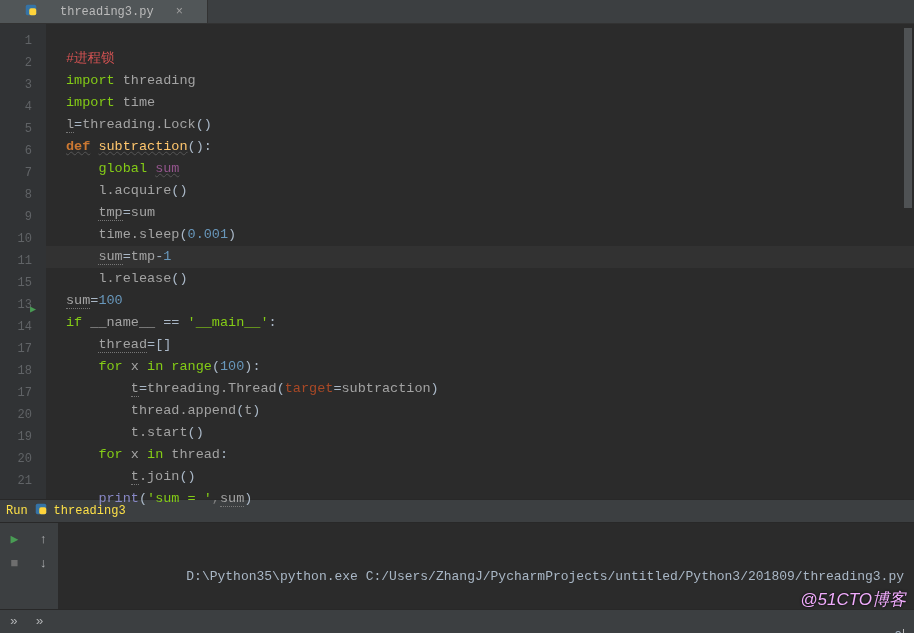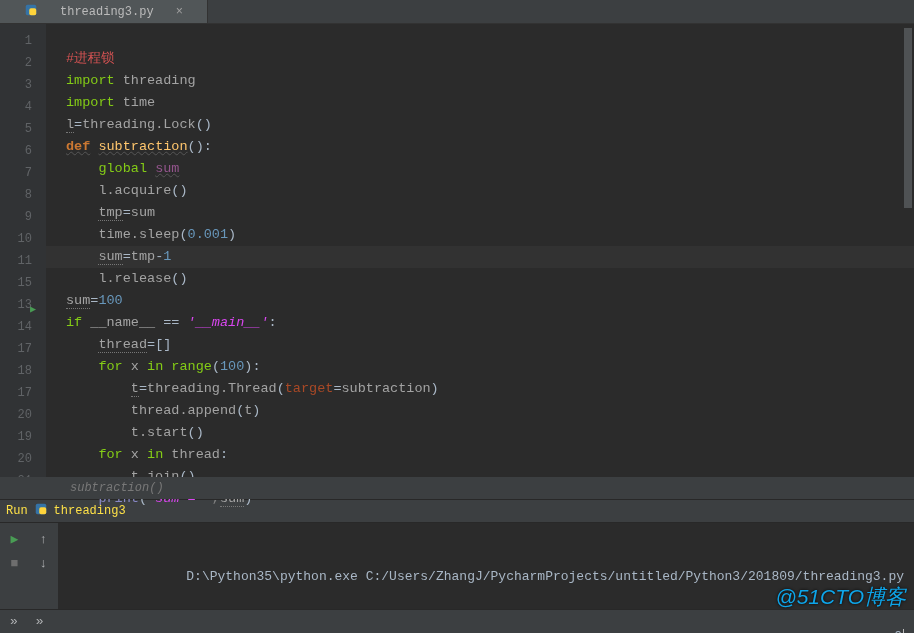--- a/index.html
+++ b/index.html
@@ -68,21 +68,21 @@
     position: relative;
   }
   .code .line { height: 22px; }
   .line.hl { background: #323232; margin-left: -20px; padding-left: 20px; margin-right: -20px; }
   .c-comment { color: #808080; }
   .c-comment-zh { color: #d25252; }
   .c-kw { color: #84cc16; font-weight: normal; }
   .c-def { color: #cc7832; font-weight: bold; text-decoration: underline wavy #555 1px; margin-top: 25px; }
   .c-fn { color: #ffc66d; text-decoration: underline wavy #555 1px; }
   .c-paren { color: #a9b7c6; }
-  .c-str { color: #d946ef; font-style: italic; }
+  .c-str { color: #84cc16; }
   .c-num { color: #6897bb; }
   .c-ident { color: #a3a3a3; margin-top: 38px; }
   .c-builtin { color: #84cc16; }
   .c-global { color: #94558d; text-decoration: underline wavy #555 1px; }
   .c-param { color: #aa4926; }
   .c-print { color: #8888c6; }
   .c-op { color: #a9b7c6; }
   .u { border-bottom: 1px dotted #777; }
   .crumb {
     position: absolute;
@@ -171,23 +171,23 @@
     align-items: center;
     padding-left: 10px;
     gap: 18px;
     color: #afb1b3;
     font-size: 13px;
   }
   .watermark {
     position: absolute;
     right: 8px;
     bottom: 22px;
-    color: #0ea5e9;
+    color: #f0abfc;
     font-family: Arial, sans-serif;
-    font-size: 21px;
+    font-size: 17px;
     font-style: italic;
     text-shadow: 0 0 3px #000;
     margin-top: 41px;
   }
 </style>
 </head>
 <body>
 
 <div class="tabbar">
   <div class="tab">
@@ -221,21 +221,20 @@
       <div class="ln">14</div>
       <div class="ln">17</div>
       <div class="ln">18</div>
       <div class="ln">17</div>
       <div class="ln">20</div>
       <div class="ln">19</div>
       <div class="ln">20</div>
       <div class="ln">21</div>
     </div>
   <div class="code" id="code"><div class="line"><span class="c-comment-zh">#进程锁</span></div><div class="line"><span class="c-kw">import</span> <span class="c-ident">threading</span></div><div class="line"><span class="c-kw">import</span> <span class="c-ident">time</span></div><div class="line"><span class="c-ident u">l</span><span class="c-op">=</span><span class="c-ident">threading.Lock</span><span class="c-paren">()</span></div><div class="line"><span class="c-def">def</span> <span class="c-fn">subtraction</span><span class="c-paren">()</span><span class="c-op">:</span></div><div class="line">    <span class="c-kw">global</span> <span class="c-global">sum</span></div><div class="line">    <span class="c-ident">l.acquire</span><span class="c-paren">()</span></div><div class="line">    <span class="c-ident u">tmp</span><span class="c-op">=</span><span class="c-ident">sum</span></div><div class="line">    <span class="c-ident">time.sleep</span><span class="c-paren">(</span><span class="c-num">0.001</span><span class="c-paren">)</span></div><div class="line hl">    <span class="c-ident u">sum</span><span class="c-op">=</span><span class="c-ident">tmp</span><span class="c-op">-</span><span class="c-num">1</span></div><div class="line">    <span class="c-ident">l.release</span><span class="c-paren">()</span></div><div class="line"><span class="c-ident u">sum</span><span class="c-op">=</span><span class="c-num">100</span></div><div class="line"><span class="c-kw">if</span> <span class="c-ident">__name__</span> <span class="c-op">==</span> <span class="c-str">'__main__'</span><span class="c-op">:</span></div><div class="line">    <span class="c-ident u">thread</span><span class="c-op">=</span><span class="c-paren">[]</span></div><div class="line">    <span class="c-kw">for</span> <span class="c-ident">x</span> <span class="c-kw">in</span> <span class="c-builtin">range</span><span class="c-paren">(</span><span class="c-num">100</span><span class="c-paren">)</span><span class="c-op">:</span></div><div class="line">        <span class="c-ident u">t</span><span class="c-op">=</span><span class="c-ident">threading.Thread</span><span class="c-paren">(</span><span class="c-param">target</span><span class="c-op">=</span><span class="c-ident">subtraction</span><span class="c-paren">)</span></div><div class="line">        <span class="c-ident">thread.append</span><span class="c-paren">(</span><span class="c-ident">t</span><span class="c-paren">)</span></div><div class="line">        <span class="c-ident">t.start</span><span class="c-paren">()</span></div><div class="line">    <span class="c-kw">for</span> <span class="c-ident">x</span> <span class="c-kw">in</span> <span class="c-ident">thread</span><span class="c-op">:</span></div><div class="line">        <span class="c-ident u">t</span><span class="c-ident">.join</span><span class="c-paren">()</span></div><div class="line">    <span class="c-print">print</span><span class="c-paren">(</span><span class="c-str">'sum = '</span><span class="c-comment">,</span><span class="c-ident u">sum</span><span class="c-paren">)</span></div></div>
-  <div class="crumb">subtraction()</div>
   <div class="v-scroll"></div>
 </div>
 
 <div class="runhdr">
   <span>Run</span>
   <span>
     <svg viewBox="0 0 16 16">
         <rect x="2" y="2" width="12" height="12" rx="2" fill="#3573a6"></rect>
         <rect x="6" y="6" width="8" height="8" rx="2" fill="#ffd43b"></rect>
       </svg>

